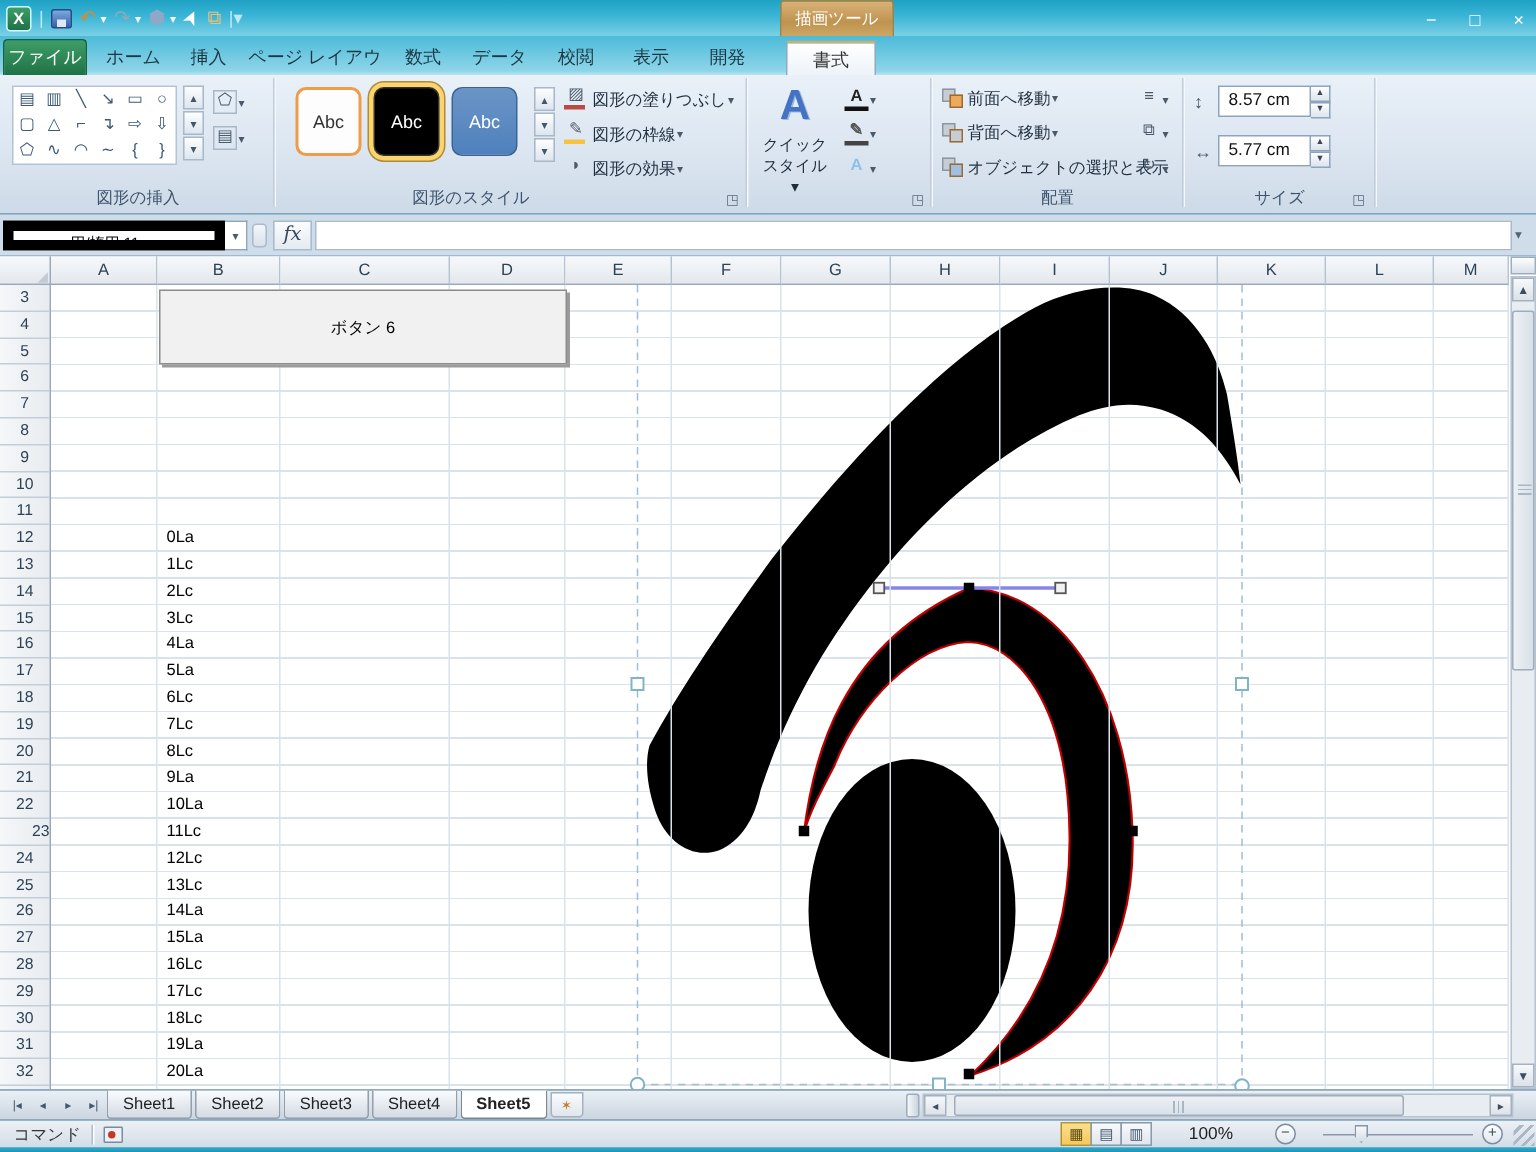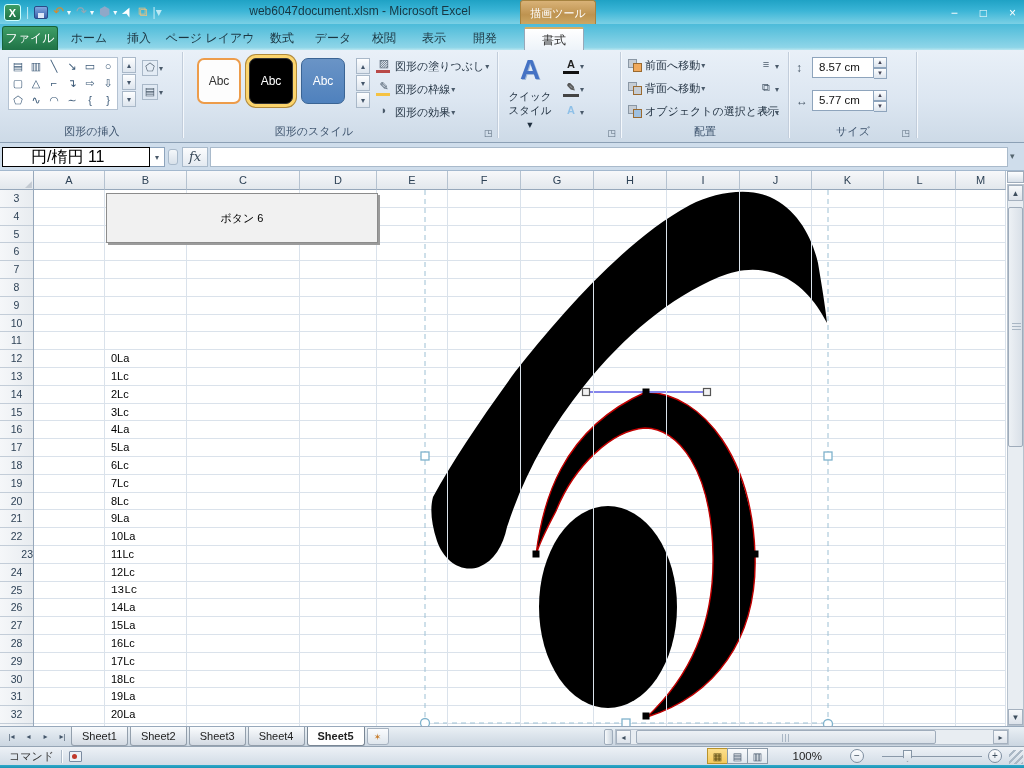--- a/index.html
+++ b/index.html
@@ -63,22 +63,22 @@
   .layer-ic .b2 { position:absolute; right:0; bottom:0; width:9px; height:9px; border:1px solid #9A6A30; }
   .spin-field { position:absolute; display:flex; align-items:center; }
   .spin-box { width:62px; height:21px; background:#FFF; border:1px solid #8EA4BC; font-size:11.5px;
      line-height:19px; padding-left:6px; color:#111; }
   .spin-ud { width:13px; height:21px; display:flex; flex-direction:column; }
   .spin-ud div { flex:1; border:1px solid #8EA4BC; border-left:none; background:linear-gradient(#FDFEFF,#DCE4ED);
      font-size:6px; line-height:9px; text-align:center; color:#445; }
 
   
   #fbar { left:0; top:143px; width:1024px; height:28px; background:#CFDDEB; border-bottom:1px solid #A3B8CE; }
-  #namebox { left:2px; top:4px; width:148px; height:20px; background:#FFF; border:1px solid #000000;
-     font-size:16px; line-height:18px; padding-left:28px; color:#000; }
+  #namebox { left:2px; top:4px; width:148px; height:20px; background:#FFF; border:7px solid #000000;
+     font-size:10px; line-height:18px; padding-left:38px; color:#000; }
   #namebox-dd { left:150px; top:4px; width:15px; height:20px; background:#FFF; border:1px solid #8EA4BC;
      border-left:none; font-size:8px; text-align:center; line-height:20px; color:#4A5A6A; }
   #fbar-grip { left:168px; top:6px; width:10px; height:16px; background:linear-gradient(#F4F7FA,#D8E1EA);
      border:1px solid #A9BACB; border-radius:3px; }
   #fx-btn { left:182px; top:4px; width:26px; height:20px; background:linear-gradient(#FBFCFD,#E4EAF1);
      border:1px solid #A9BACB; font-family:"DejaVu Serif", serif; font-style:italic; font-size:13px;
      text-align:center; line-height:18px; color:#3A4A5A; }
   #formula-input { left:210px; top:4px; width:798px; height:20px; background:#FFF; border:1px solid #A9BACB; }
   #fbar-chevron { left:1010px; top:8px; font-size:9px; color:#55656F; }
 
@@ -171,21 +171,20 @@
   <span class="qat-ic" style="color: rgb(216, 138, 44);">↶</span>
       <span class="dd">▾</span>
       <span class="qat-ic" style="color: rgb(149, 168, 180);">↷</span>
       <span class="dd">▾</span>
       <span class="qat-ic" style="color: rgb(143, 168, 200);">⬢</span>
       <span class="dd">▾</span>
       <span class="qat-ic" style="color: rgb(255, 255, 255); transform: rotate(-65deg);">➤</span>
       <span class="qat-ic" style="color: rgb(232, 192, 128);">⧉</span>
       <span class="qat-sep">|▾</span>
     </div>
-  <div class="abs" id="title-text">web6047document.xlsm - Microsoft Excel</div>
   <div class="abs" id="win-controls">
     <span>−</span>
     <span>□</span>
     <span>×</span>
   </div>
   <div class="abs" id="ctx-tab">描画ツール</div>
 </div>
 
 <div class="abs" id="tabrow">
   <div id="tabs-holder">
@@ -456,21 +455,21 @@
       <div class="cellv" style="left: 71px; width: 82px; top: 213.6px;">3Lc</div>
       <div class="cellv" style="left: 71px; width: 82px; top: 231.4px;">4La</div>
       <div class="cellv" style="left: 71px; width: 82px; top: 249.2px;">5La</div>
       <div class="cellv" style="left: 71px; width: 82px; top: 267px;">6Lc</div>
       <div class="cellv" style="left: 71px; width: 82px; top: 284.8px;">7Lc</div>
       <div class="cellv" style="left: 71px; width: 82px; top: 302.6px;">8Lc</div>
       <div class="cellv" style="left: 71px; width: 82px; top: 320.4px;">9La</div>
       <div class="cellv" style="left: 71px; width: 82px; top: 338.2px;">10La</div>
       <div class="cellv" style="left: 71px; width: 82px; top: 356px;">11Lc</div>
       <div class="cellv" style="left: 71px; width: 82px; top: 373.8px;">12Lc</div>
-      <div class="cellv" style="left: 71px; width: 82px; top: 391.6px; font-family: Liberation Mono, monospace;">13Lc</div>
+      <div class="cellv" style="left: 71px; width: 82px; top: 391.6px;">13Lc</div>
       <div class="cellv" style="left: 71px; width: 82px; top: 409.4px;">14La</div>
       <div class="cellv" style="left: 71px; width: 82px; top: 427.2px;">15La</div>
       <div class="cellv" style="left: 71px; width: 82px; top: 445px;">16Lc</div>
       <div class="cellv" style="left: 71px; width: 82px; top: 462.8px;">17Lc</div>
       <div class="cellv" style="left: 71px; width: 82px; top: 480.6px;">18Lc</div>
       <div class="cellv" style="left: 71px; width: 82px; top: 498.4px;">19La</div>
       <div class="cellv" style="left: 71px; width: 82px; top: 516.2px;">20La</div>
       <div class="formbtn" style="left: 72px; top: 3px; width: 272px; height: 50px;">ボタン 6</div>
     </div>
   <div class="abs" id="vsplit"></div>

